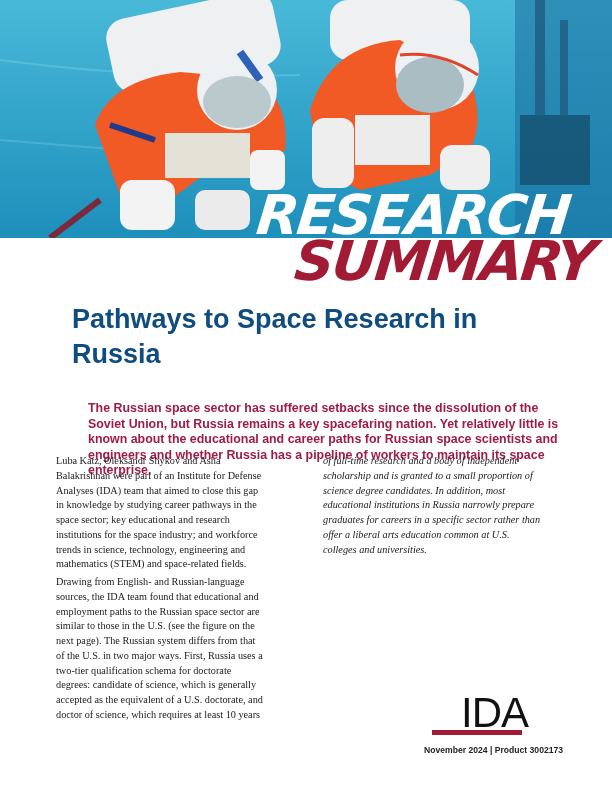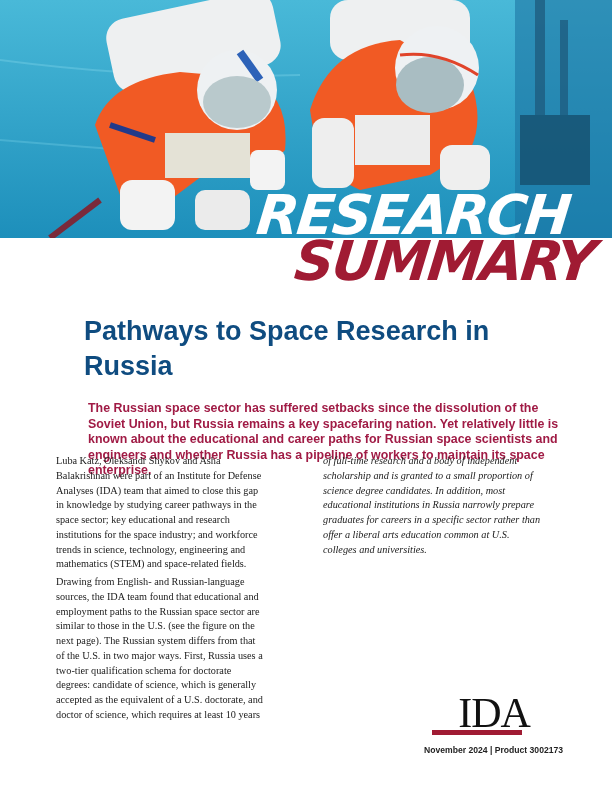--- a/index.html
+++ b/index.html
@@ -16,40 +16,40 @@
   .rs-title {
     position: absolute; font-family: "DejaVu Sans", sans-serif; font-weight: bold;
     font-style: italic; letter-spacing: -2px; line-height: 1;
     transform: skewX(-6deg); transform-origin: left bottom;
   }
   .rs-research { left: 254px; top: 188px; font-size: 55px; color: #ffffff; }
   .rs-summary { left: 292px; top: 234px; font-size: 55px; color: #a01b33; }
   .title {
     position: absolute; left: 72px; top: 302px; width: 460px;
     font-family: "Liberation Sans", sans-serif; font-weight: bold;
-    font-size: 27px; line-height: 35px; color: #0f4c80; margin: 12px;
+    font-size: 27px; line-height: 35px; color: #0f4c80; margin: 0;
   }
   .lede {
     position: absolute; left: 72px; top: 385px; width: 480px;
     font-family: "Liberation Sans", sans-serif; font-weight: bold;
     font-size: 12.4px; line-height: 15.6px; color: #a01b45; margin: 16px;
   }
   .col {
     position: absolute; top: 454px; width: 210px;
     font-size: 10.25px; line-height: 14.75px; color: #1a1a1a;
   }
   .col p { margin: 0 0 3px 0; }
   .col-left { left: 56px; }
   .col-right { left: 323px; width: 218px; font-style: italic; }
   .logo {
     position: absolute; left: 432px; top: 694px; width: 92px; height: 44px;
   }
   .logo-text {
-    position: absolute; left: 16px; top: 0; width: 92px; text-align: center;
-    font-family: Liberation Serif, serif; font-size: 42px; line-height: 38px;
+    position: absolute; left: 4px; top: 0; width: 92px; text-align: right;
+    font-family: Liberation Sans, sans-serif; font-size: 42px; line-height: 38px;
     color: #111111; letter-spacing: -1px;
   }
   .logo-bar {
     position: absolute; left: 0; top: 36px; width: 90px; height: 5px; background: #a01b33;
   }
   .footer-meta {
     position: absolute; left: 424px; top: 745px;
     font-family: "Liberation Sans", sans-serif; font-weight: bold;
     font-size: 8.6px; color: #222222;
   }

